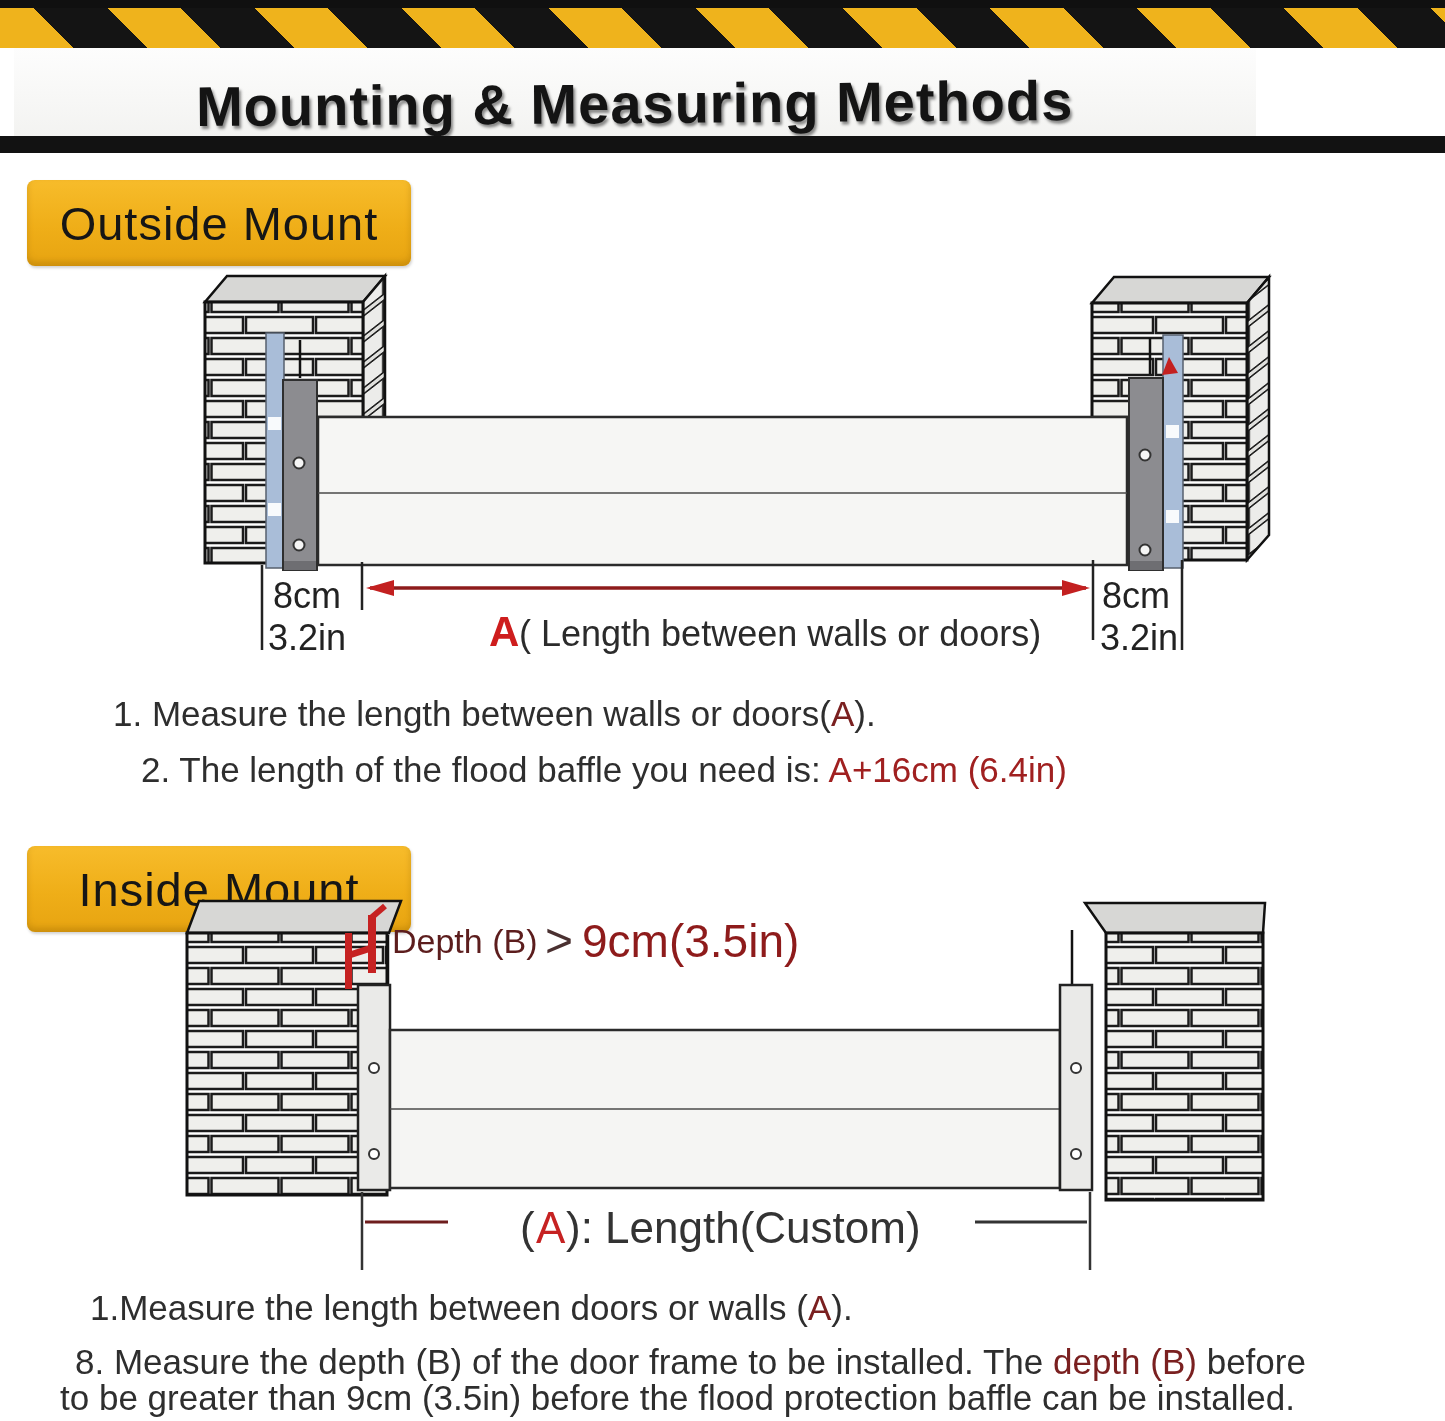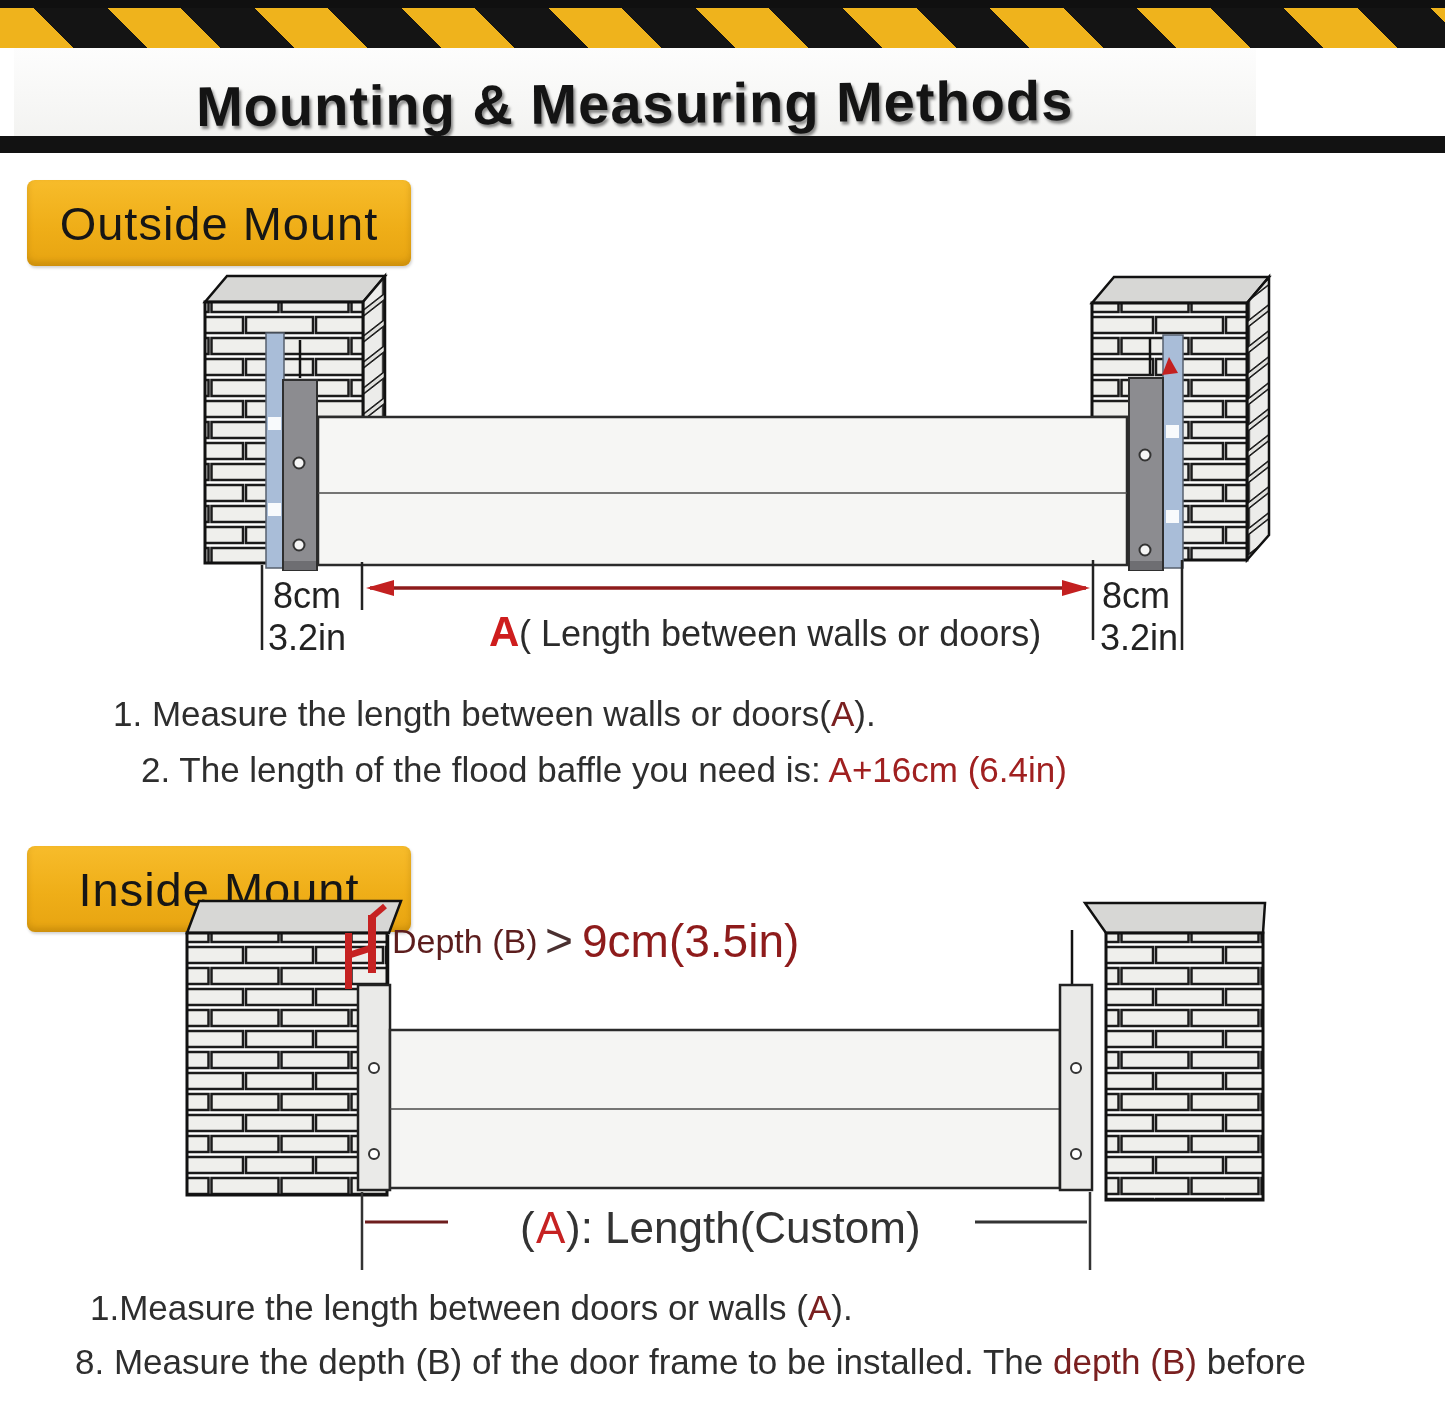--- a/index.html
+++ b/index.html
@@ -192,14 +192,17 @@
       <text x="566" y="1243" font-size="44" fill="#333">): Length(Custom)</text>
     </g>
   </svg>
 
   <div class="instr" style="left:73px;top:1288px;margin-left:17px;">
     <span>1.Measure the length between doors or walls (</span><span class="maroon">A</span><span>).</span>
   </div>
   <div class="instr" style="left:75px;top:1342px;">
     <span>8. Measure the depth (B) of the door frame to be installed. The </span><span class="maroon">depth (B)</span><span> before</span>
   </div>
+  <div class="instr" style="left:60px;top:1378px;">
+    <span>to be greater than 9cm (3.5in) before the flood protection baffle can be installed.</span>
+  </div>
 
 </div>
 
 </body></html>

